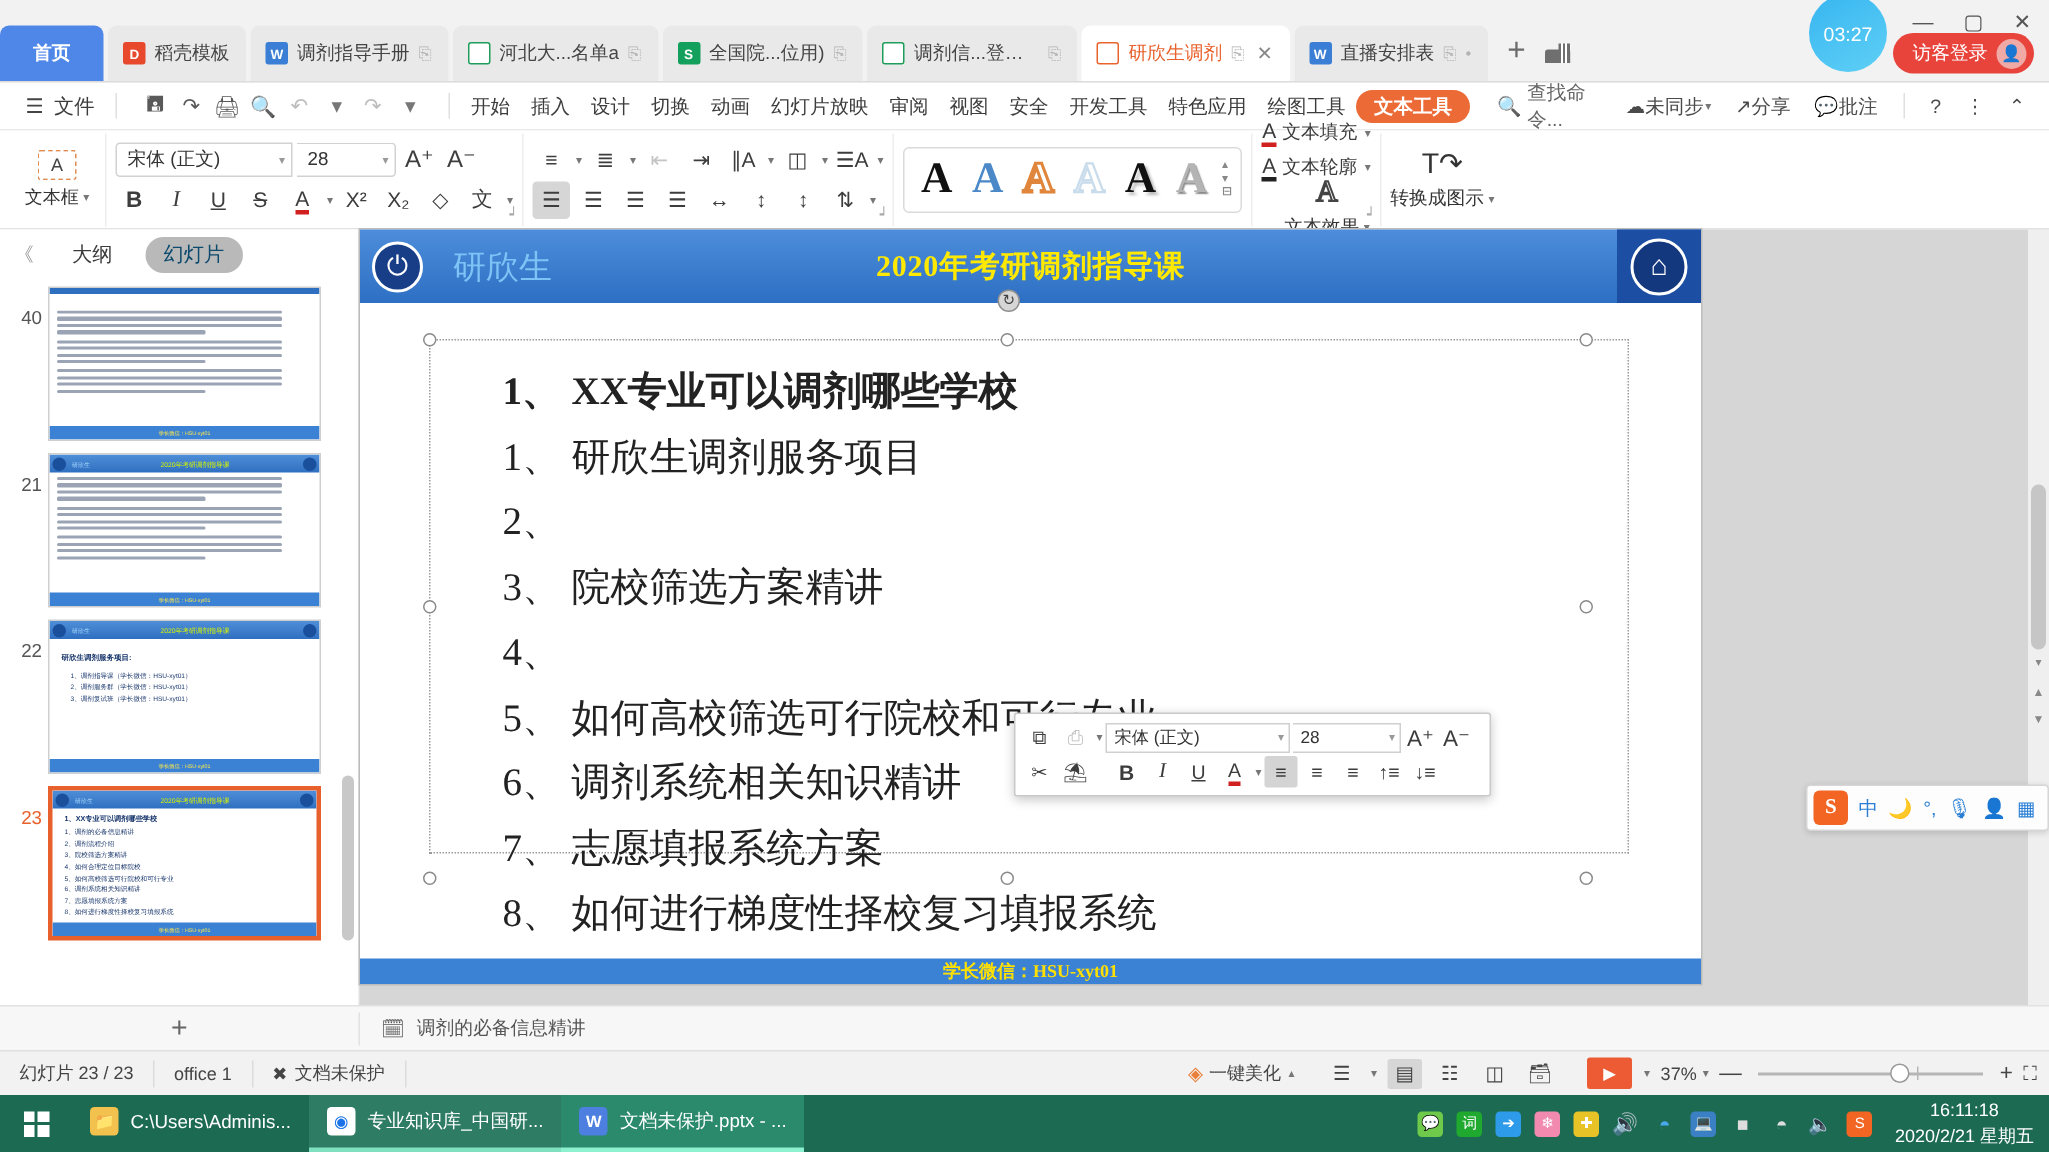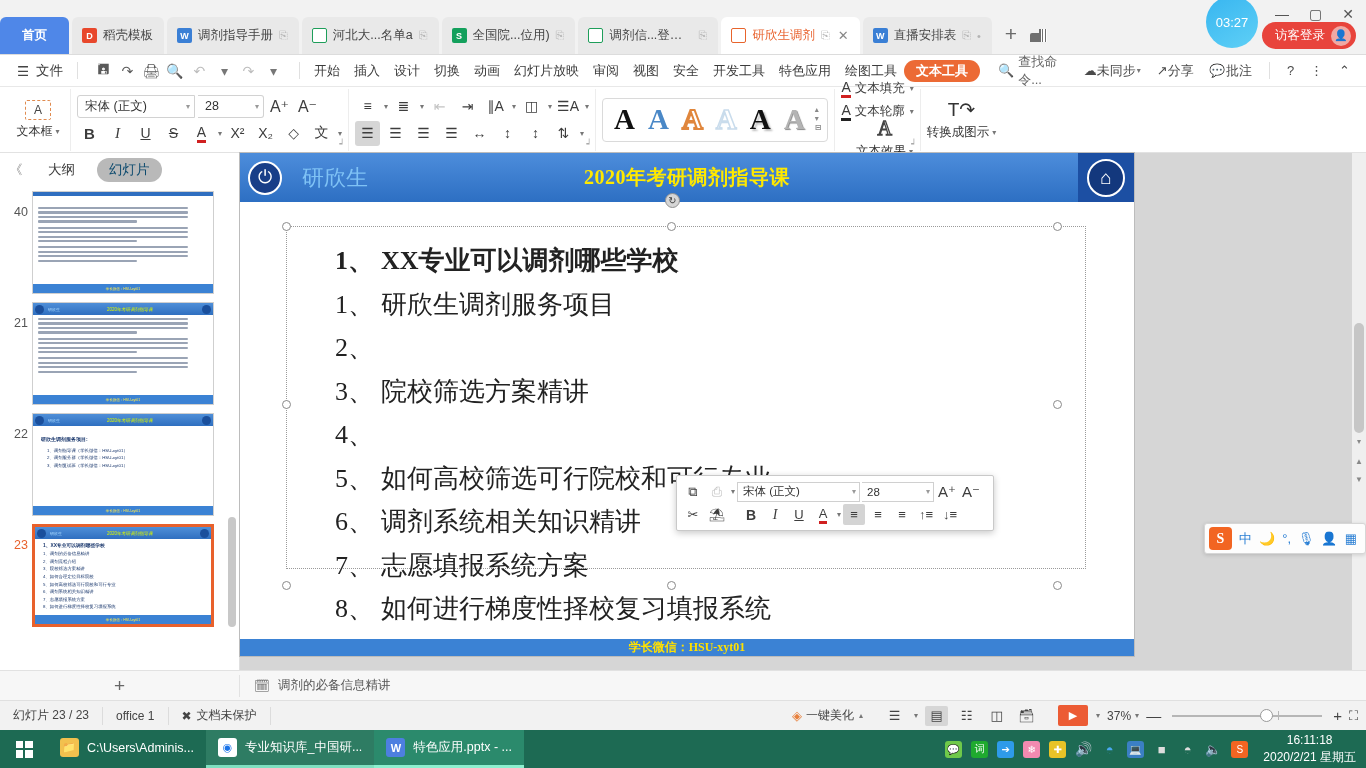--- a/index.html
+++ b/index.html
@@ -770,21 +770,21 @@
     <div class="tbtn">
       <span class="tico" style="background:#f2c14e;color:#8a6b10">📁</span>
       <span class="lbl">C:\Users\Adminis...</span>
     </div>
     <div class="tbtn a">
       <span class="tico" style="background:#fff;color:#1a73e8">◉</span>
       <span class="lbl">专业知识库_中国研...</span>
     </div>
     <div class="tbtn b">
       <span class="tico" style="background:#4d7fe0;color:#fff">W</span>
-      <span class="lbl">特色应用.pptx - ...</span>
+      <span class="lbl">文档未保护.pptx - ...</span>
     </div>
     <div class="tray">
       <span class="trayico" style="background:#6fc94a">💬</span>
       <span class="trayico" style="background:#1faa2f">词</span>
       <span class="trayico" style="background:#2e9bea">➔</span>
       <span class="trayico" style="background:#f28ab0">❄</span>
       <span class="trayico" style="background:#e8c327">✚</span>
       <span class="trayico" style="color:#f0c040;font-size:14px">🔊</span>
       <span class="trayico" style="color:#4aa8ef;font-size:13px">◓</span>
       <span class="trayico" style="background:#3b7fc4">💻</span>

